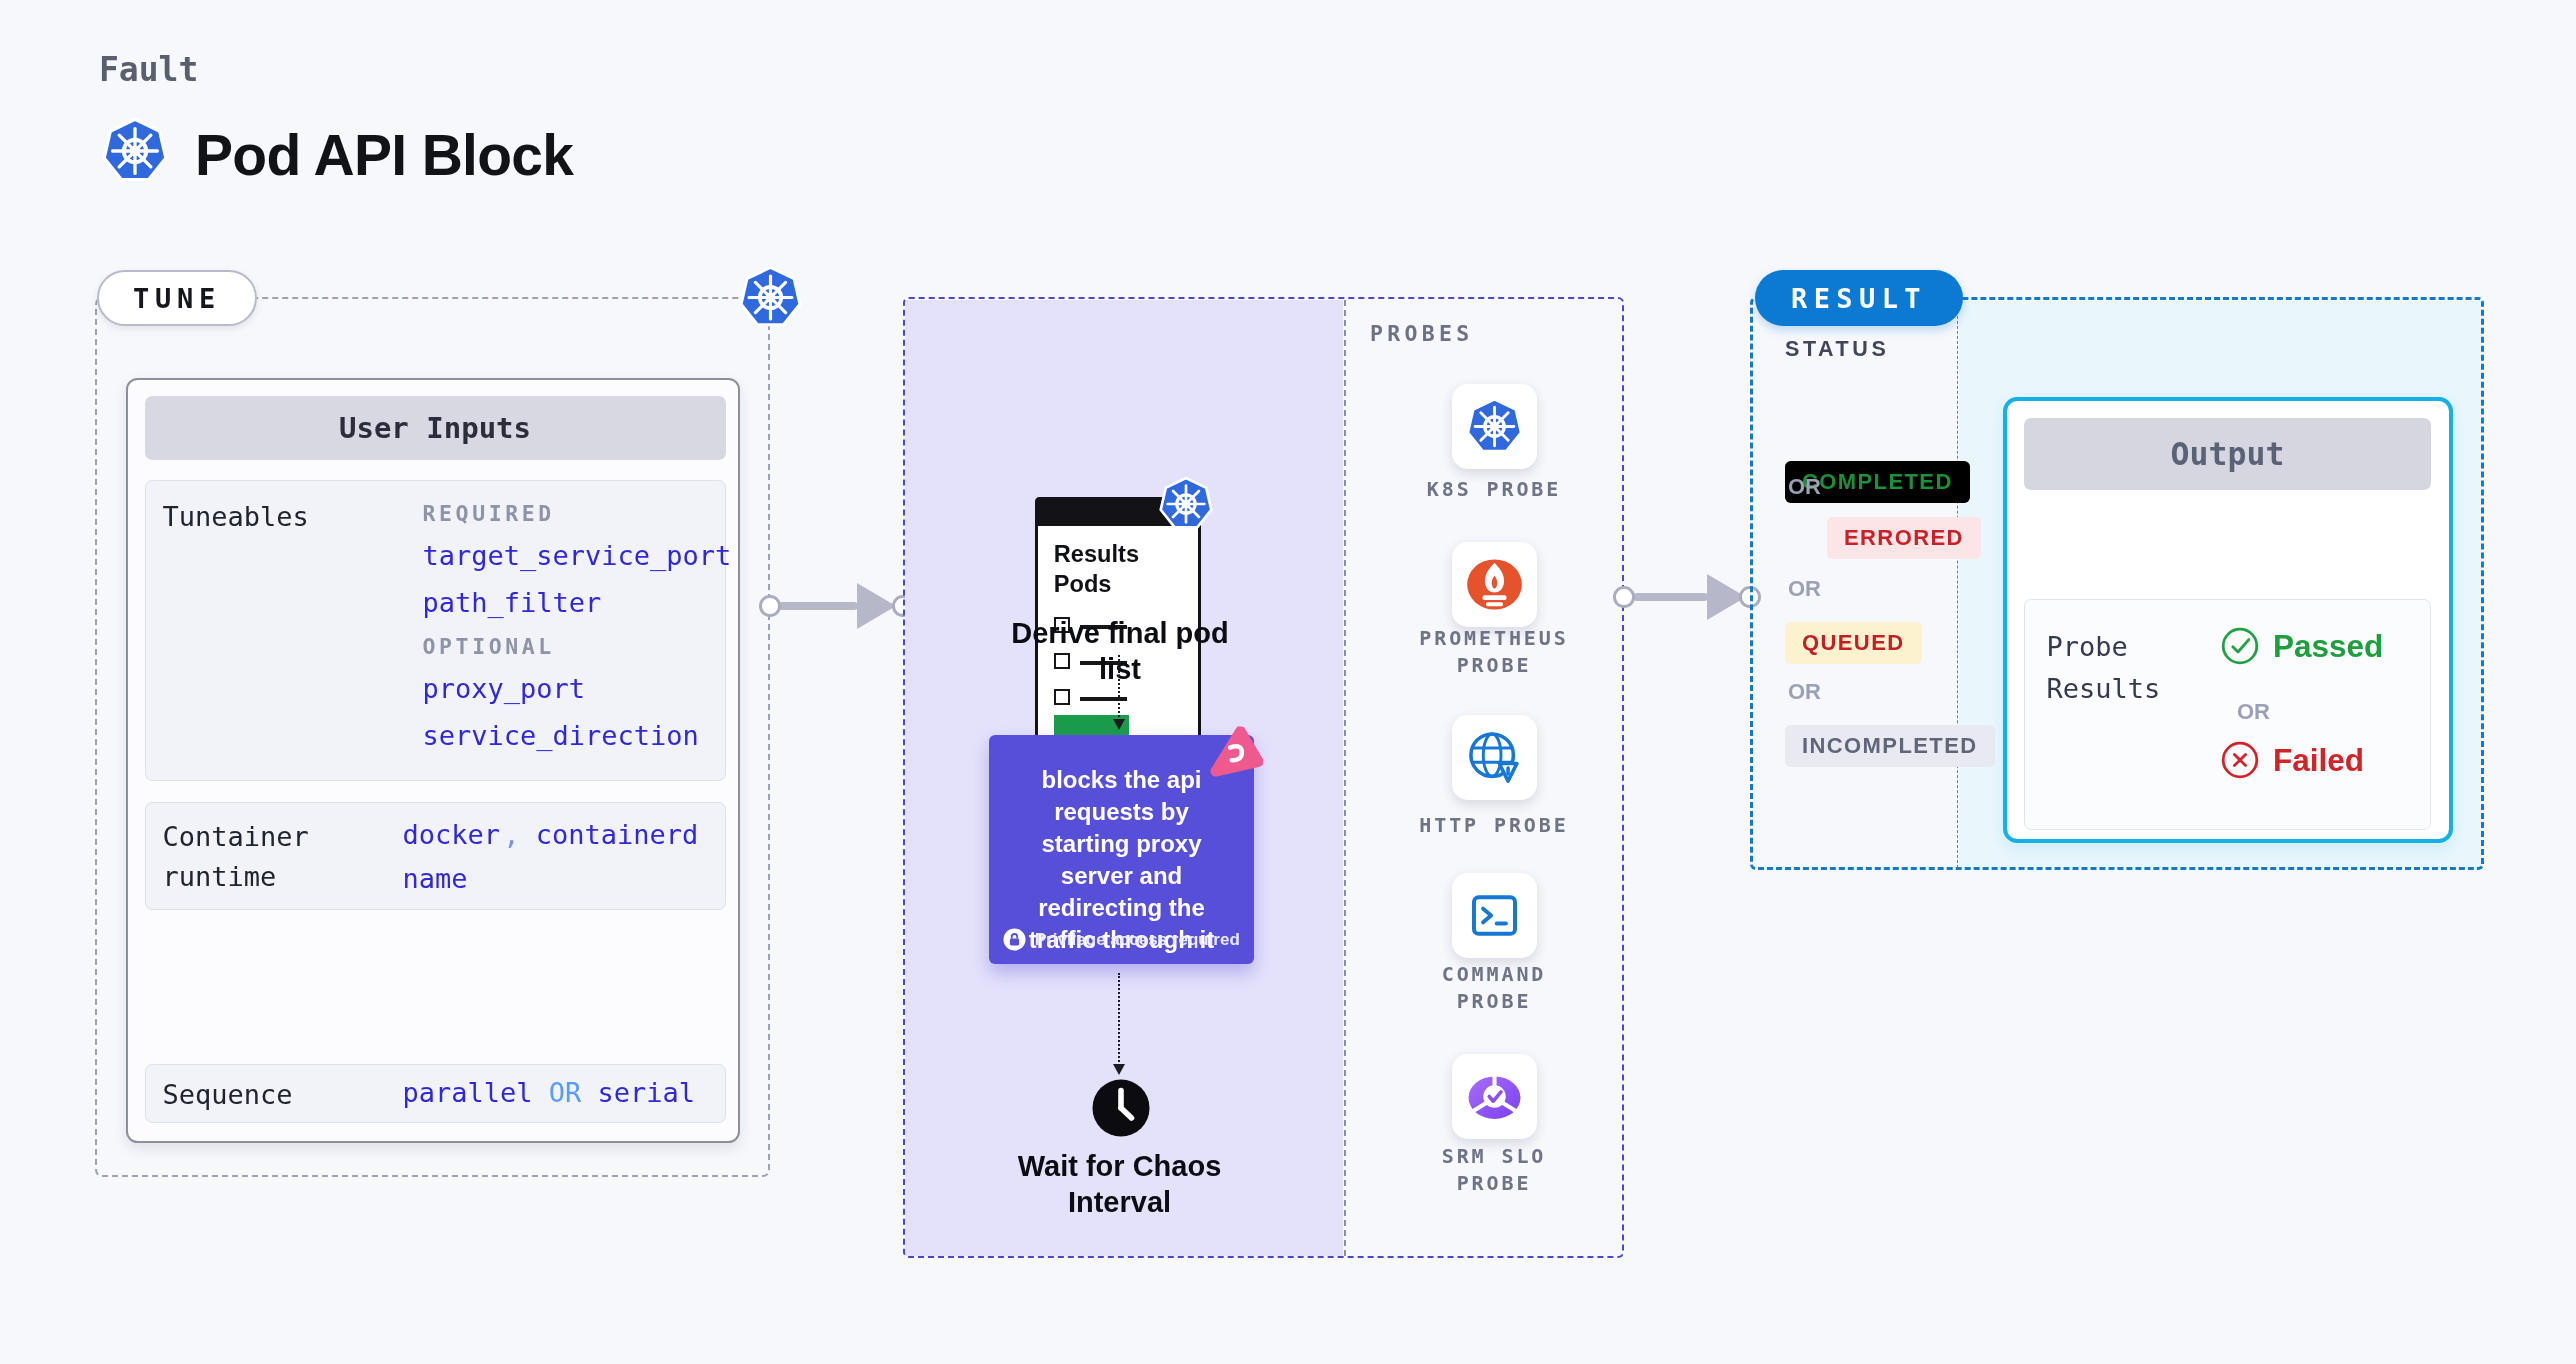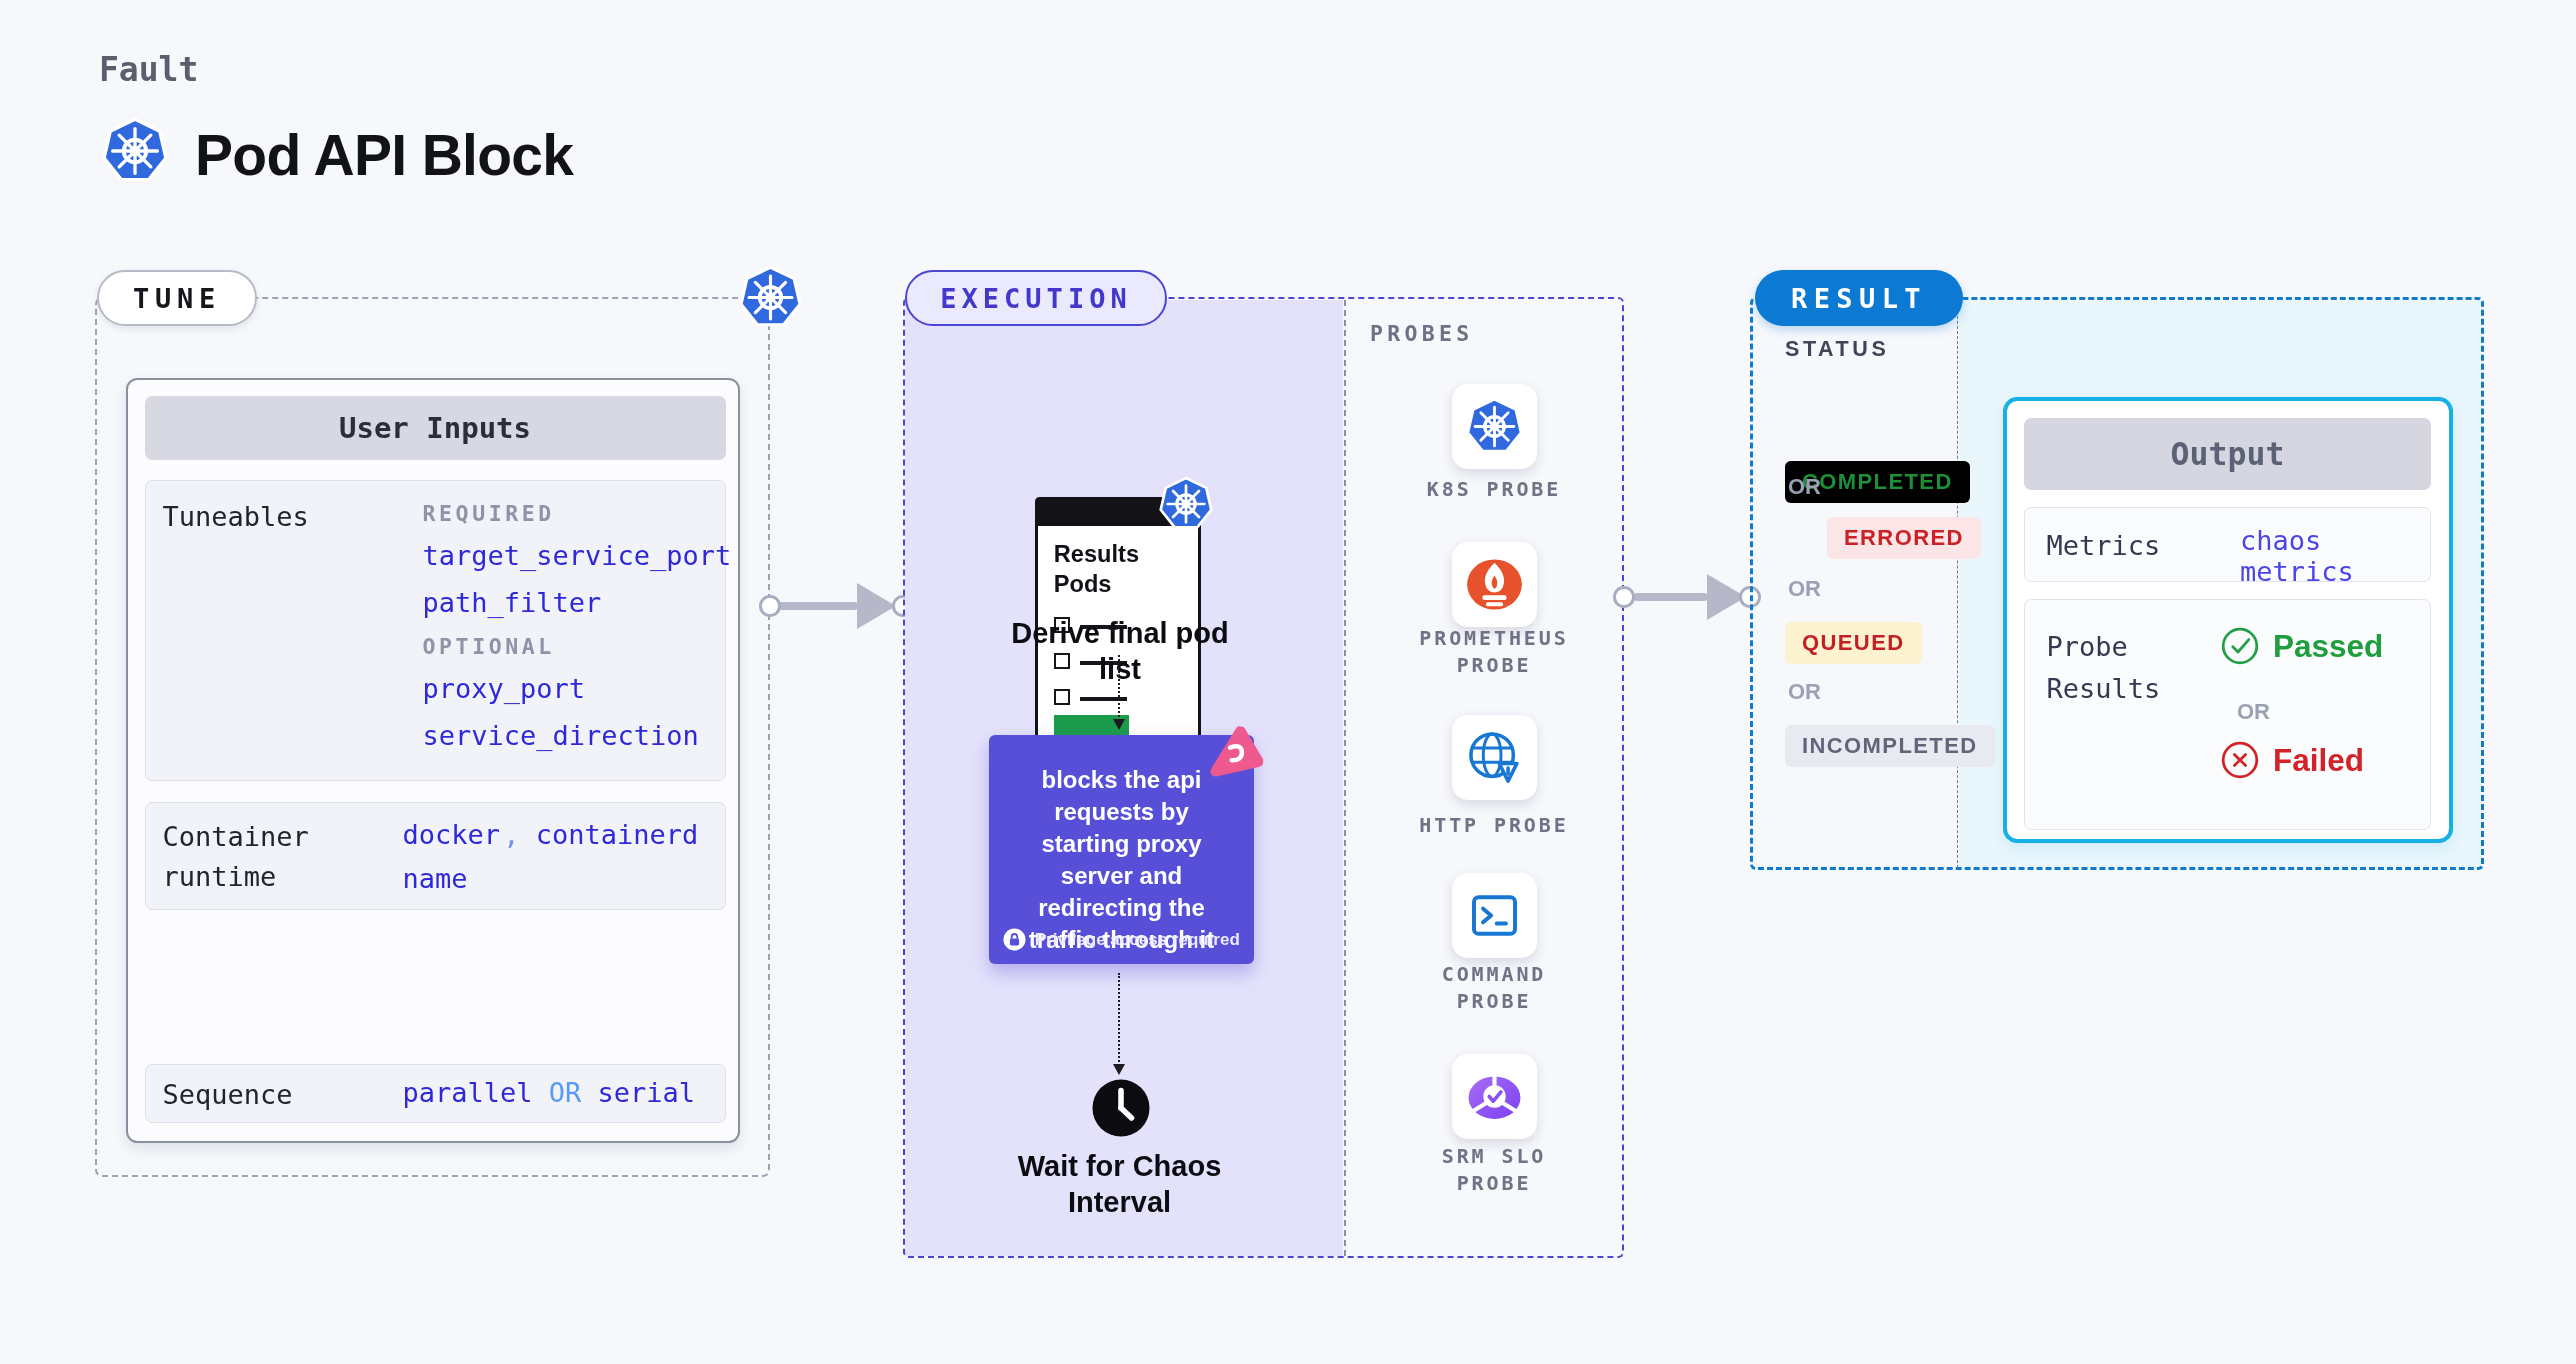--- a/index.html
+++ b/index.html
@@ -217,23 +217,20 @@
   </div>
 
   <div class="abs conn-line" style="left:778px;top:602px;width:80px;"></div>
   <div class="abs conn-head" style="left:857px;top:583px;"></div>
   <div class="abs conn-dot" style="left:759px;top:595px;"></div>
   <div class="abs conn-dot" style="left:892px;top:595px;"></div>
 
   <div class="abs lavender" style="left:905px;top:300px;width:438px;height:956px;"></div>
   <div class="abs exec-frame" style="left:903px;top:297px;width:721px;height:961px;"></div>
   <div class="abs v-divider-gray" style="left:1344px;top:300px;height:956px;"></div>
-  <div class="abs pill pill-exec" style="left:905px;top:270px;width:262px;height:56px;">
-    <span>EXECUTION</span>
-  </div>
 
   <div class="abs clipboard" style="left:1035px;top:497px;width:166px;height:259px;">
     <div class="abs clip-bar" style="left:0;top:0;width:159px;height:26px;"></div>
     <div class="abs clip-title" style="left:15.8px;top:39px;width:118px;">Results Pods</div>
     <div class="abs" style="left:15.8px;top:117px;"><span class="cb"></span><span class="cb-line"></span></div>
     <div class="abs" style="left:15.8px;top:153px;"><span class="cb"></span><span class="cb-line"></span></div>
     <div class="abs" style="left:15.8px;top:189px;"><span class="cb"></span><span class="cb-line"></span></div>
     <div class="abs green-bar" style="left:15.8px;top:215px;width:75px;height:26px;"></div>
   </div>
   <svg class="abs" style="left:1159px;top:477px;" width="54" height="54" viewBox="0 0 100 100">
@@ -320,24 +317,20 @@
   <div class="abs or-text" style="left:1788px;top:474px;">OR</div>
   <div class="abs badge badge-error" style="left:1827px;top:517px;">ERRORED</div>
   <div class="abs or-text" style="left:1788px;top:576px;">OR</div>
   <div class="abs badge badge-queued" style="left:1785px;top:622px;">QUEUED</div>
   <div class="abs or-text" style="left:1788px;top:679px;">OR</div>
   <div class="abs badge badge-neutral" style="left:1785px;top:725px;">INCOMPLETED</div>
 
   <div class="abs output-box" style="left:2003px;top:397px;width:450px;height:446px;">
     <div class="abs output-header" style="left:17px;top:17px;width:407px;height:72px;">
       <span>Output</span>
-    </div>
-    <div class="abs output-row" style="left:17px;top:106px;width:407px;height:75px;">
-      <div class="abs out-label" style="left:21.5px;top:17px;">Metrics</div>
-      <div class="abs out-value" style="left:215px;top:17px;">chaos metrics</div>
     </div>
     <div class="abs output-row" style="left:17px;top:198px;width:407px;height:231px;padding-left:48px;">
       <div class="abs out-label" style="left:21.5px;top:26px;width:150px;">Probe Results</div>
       <div class="abs" style="left:195px;top:26px;display:flex;align-items:center;gap:13px;">
         <svg width="40" height="40" viewBox="0 0 100 100">
             <use href="#sym-check-circle"></use>
           </svg>
         <span class="passed-text">Passed</span>
       </div>
       <div class="abs or-text" style="left:212px;top:99px;">OR</div>

